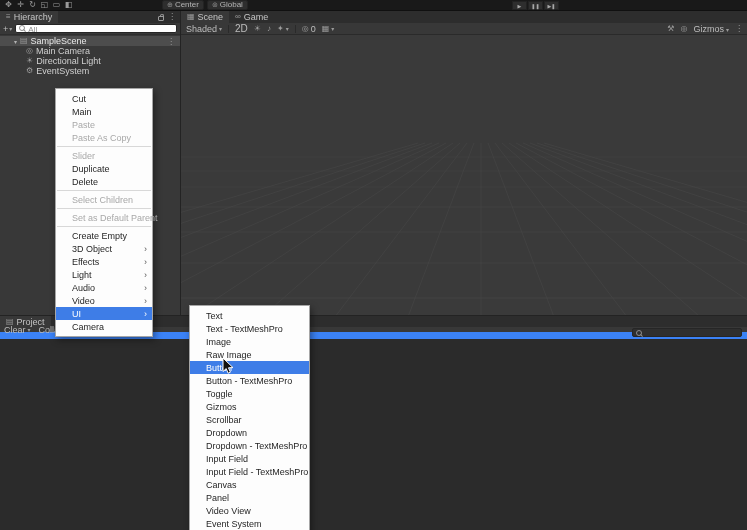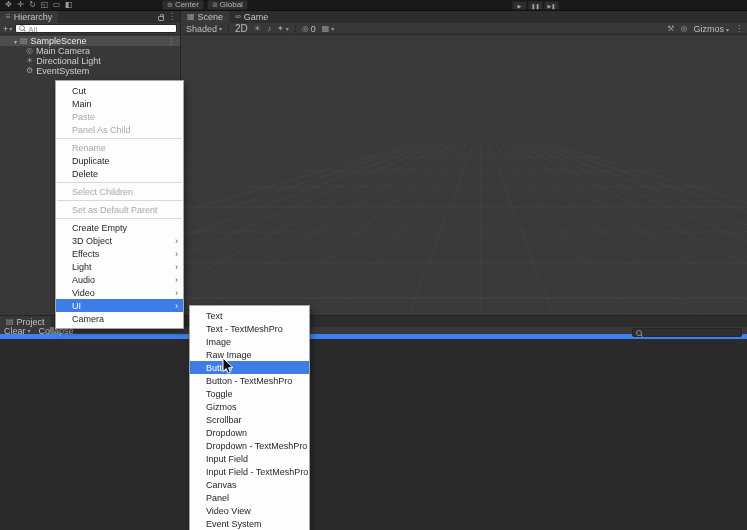--- a/index.html
+++ b/index.html
@@ -71,21 +71,21 @@
   .scene-toolbar .right { position:absolute; right:4px; top:0; height:12px;
     display:flex; align-items:center; gap:6px; }
   .viewport { position:absolute; left:0; top:24px; width:566px; height:280px;
     background:#3a3a3a; overflow:hidden; }
   .viewport svg { position:absolute; left:0; top:0; }
 
   
   .bottom { position:absolute; left:0; top:315px; width:747px; height:215px;
     background:#2b2b2b; border-top:1px solid #232323; }
   .bottom .panel-tabbar { height:11px; }
-  .console-toolbar { height:12px; background:#383838; border-bottom:5px solid #3b82f6;
+  .console-toolbar { height:12px; background:#383838; border-bottom:7px solid #3b82f6;
     display:flex; align-items:center; gap:8px; padding:0 4px; font-size:9px;
     color:#bdbdbd; position:relative; }
   .console-search { position:absolute; right:5px; top:1px; width:110px; height:9px;
     background:#2f2f2f; border:1px solid #262626; border-radius:2px;
     display:flex; align-items:center; padding:0 3px; }
   .console-content { height:190px; background:#2b2b2b; }
 
   
   .menu { position:absolute; background:#fdfdfd; border:1px solid #a6a6a6;
     box-shadow:2px 3px 7px rgba(0,0,0,0.4); padding:3px 0; z-index:100;
@@ -283,36 +283,36 @@
         <span class="caret">▾</span>
       </div>
       <span>Collapse</span>
       <div class="console-search">
         <span class="mag"></span>
       </div>
     </div>
     <div class="console-content"></div>
   </div>
 
-  <div class="menu context" style="left:55px; top:80px; width:129px;">
+  <div class="menu context" style="left:55px; top:88px; width:98px;">
       <div class="menu-item">
         <span>Cut</span>
       </div>
       <div class="menu-item">
         <span>Main</span>
       </div>
       <div class="menu-item disabled">
         <span>Paste</span>
       </div>
       <div class="menu-item disabled">
-        <span>Panel As Child</span>
+        <span>Paste As Copy</span>
       </div>
       <div class="menu-sep"></div>
       <div class="menu-item disabled">
-        <span>Rename</span>
+        <span>Slider</span>
       </div>
       <div class="menu-item">
         <span>Duplicate</span>
       </div>
       <div class="menu-item">
         <span>Delete</span>
       </div>
       <div class="menu-sep"></div>
       <div class="menu-item disabled">
         <span>Select Children</span>

